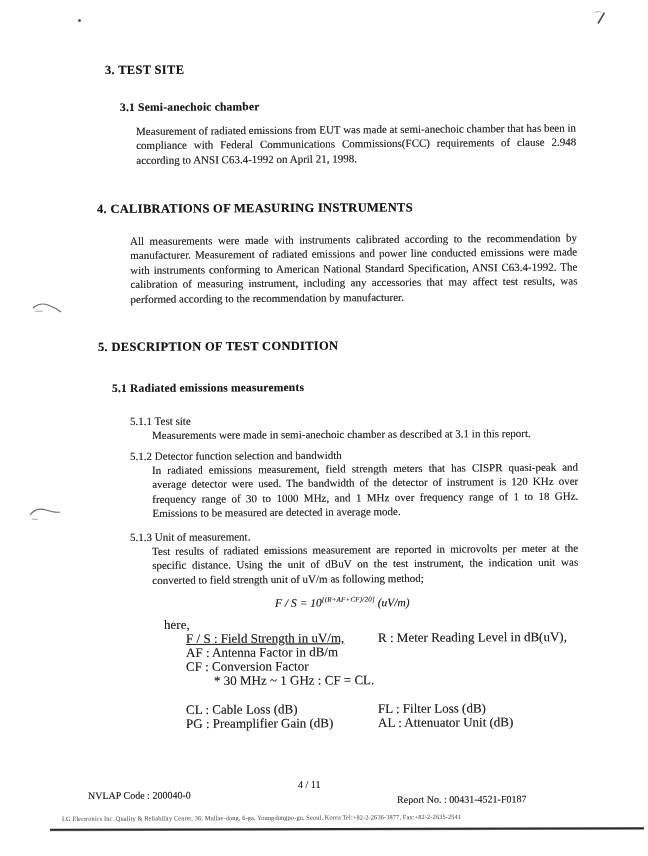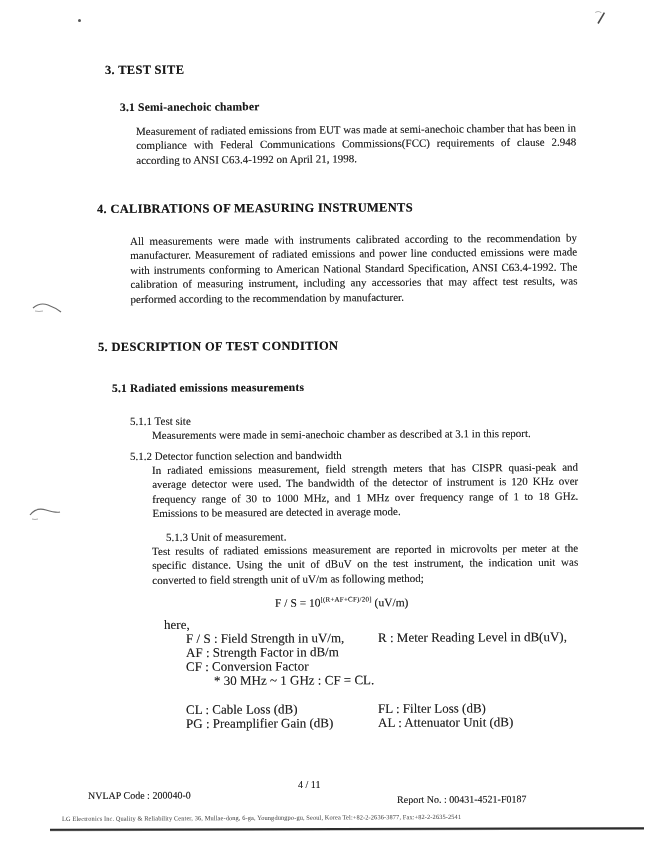--- a/index.html
+++ b/index.html
@@ -29,20 +29,21 @@
   }
   .body{
     font-size:11px;line-height:14.4px;text-align:justify;
     color:#242424;text-shadow:0 0 0.45px rgba(30,30,30,0.5);
   }
   .tilt1{transform:rotate(-0.45deg);transform-origin:left top;}
   .tilt2{transform:rotate(-0.3deg);transform-origin:left top;}
   .formula{
     font-size:11.5px;color:#1e1e1e;white-space:nowrap;
     text-shadow:0 0 0.4px rgba(30,30,30,0.5);
+    font-style:italic;
   }
   .formula sup{font-size:7px;letter-spacing:0.2px;}
   .def{
     font-size:13px;color:#222;white-space:nowrap;
     text-shadow:0 0 0.4px rgba(30,30,30,0.5);
   }
   .footer-big{
     font-size:10px;color:#1d1d1d;white-space:nowrap;
     text-shadow:0 0 0.4px rgba(30,30,30,0.5);
   }
@@ -97,33 +98,33 @@
   <div class="abs h1 tilt2" style="left:98px;top:340px;">5. DESCRIPTION OF TEST CONDITION</div>
 
   <div class="abs h2 tilt2" style="left:112px;top:382px;">5.1 Radiated emissions measurements</div>
 
   <div class="abs h3 tilt2" style="left:130px;top:415px;">5.1.1 Test site</div>
   <div class="abs body tilt2" style="left:152px;top:428px;width:428px;text-align:left;">Measurements were made in semi-anechoic chamber as described at 3.1 in this report.</div>
 
   <div class="abs h3 tilt2" style="left:130px;top:450px;">5.1.2 Detector function selection and bandwidth</div>
   <div class="abs body tilt1" style="left:152px;top:463px;width:426px;">In radiated emissions measurement, field strength meters that has CISPR quasi-peak and average detector were used. The bandwidth of the detector of instrument is 120 KHz over frequency range of 30 to 1000 MHz, and 1 MHz over frequency range of 1 to 18 GHz. Emissions to be measured are detected in average mode.</div>
 
-  <div class="abs h3 tilt2" style="left:130px;top:531px;margin-left:36px;">5.1.3 Unit of measurement.</div>
+  <div class="abs h3 tilt2" style="left:130px;top:531px;">5.1.3 Unit of measurement.</div>
   <div class="abs body tilt1" style="left:152px;top:544px;width:426px;">Test results of radiated emissions measurement are reported in microvolts per meter at the specific distance. Using the unit of dBuV on the test instrument, the indication unit was converted to field strength unit of uV/m as following method;</div>
 
   <div class="abs formula tilt2" style="left:275px;top:596px;">
     <span>F / S = 10</span><sup>[(R+AF+CF)/20]</sup><span> (uV/m)</span>
   </div>
 
   <div class="abs def tilt2" style="left:164px;top:617px;">here,</div>
 
-  <div class="abs def tilt2" style="left:186px;top:631px;">F / S : Field Strength in uV/m,</div>
+  <div class="abs def tilt2" style="left:186px;top:631px;text-decoration:underline;">F / S : Field Strength in uV/m,</div>
   <div class="abs def tilt2" style="left:378px;top:630px;text-align:center;">R : Meter Reading Level in dB(uV),</div>
 
-  <div class="abs def tilt2" style="left:186px;top:645px;">AF : Strength Factor in dB/m</div>
+  <div class="abs def tilt2" style="left:186px;top:645px;">AF : Antenna Factor in dB/m</div>
 
   <div class="abs def tilt2" style="left:186px;top:659px;">CF : Conversion Factor</div>
 
   <div class="abs def tilt2" style="left:214px;top:673px;">* 30 MHz ~ 1 GHz : CF = CL.</div>
 
   <div class="abs def tilt2" style="left:186px;top:702px;">CL : Cable Loss (dB)</div>
   <div class="abs def tilt2" style="left:378px;top:701px;">FL : Filter Loss (dB)</div>
 
   <div class="abs def tilt2" style="left:186px;top:716px;">PG : Preamplifier Gain (dB)</div>
   <div class="abs def tilt2" style="left:378px;top:715px;">AL : Attenuator Unit (dB)</div>

